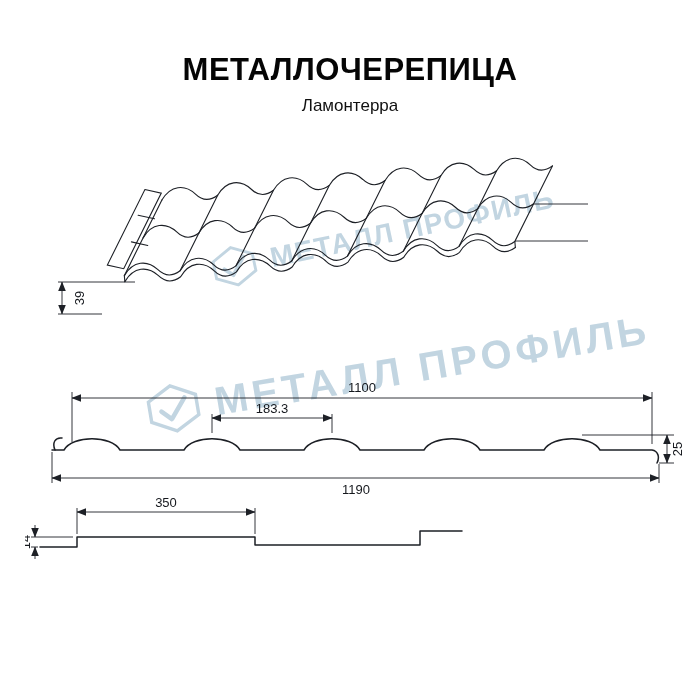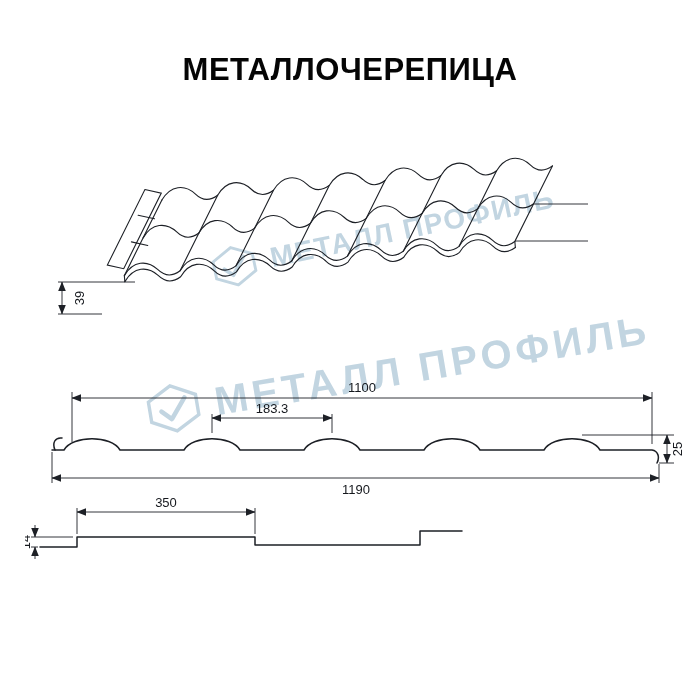--- a/index.html
+++ b/index.html
@@ -19,20 +19,21 @@
   .t{fill:none;stroke:#1d2026;stroke-width:1.1;stroke-linecap:round;}
   .d{fill:none;stroke:#1d2026;stroke-width:.9;}
   text.lbl{font-family:"Liberation Sans",sans-serif;font-size:13px;fill:#15181d;}
 </style>
 </head>
 <body>
 
 <div class="stage">
 
   <div class="title">МЕТАЛЛОЧЕРЕПИЦА</div>
+  <div class="subtitle">Ламонтерра</div>
 
   <div class="watermark wm-a">
     <svg width="46" height="42" viewBox="0 0 48 44">
       <polygon points="24,2 45,13 45,31 24,42 3,31 3,13" fill="none" stroke="currentColor" stroke-width="3"></polygon>
       <path d="M13,23 L21,31 L35,14" fill="none" stroke="currentColor" stroke-width="4" stroke-linecap="round" stroke-linejoin="round"></path>
     </svg>
     <span>МЕТАЛЛ ПРОФИЛЬ</span>
   </div>
 
   <div class="watermark wm-b">

